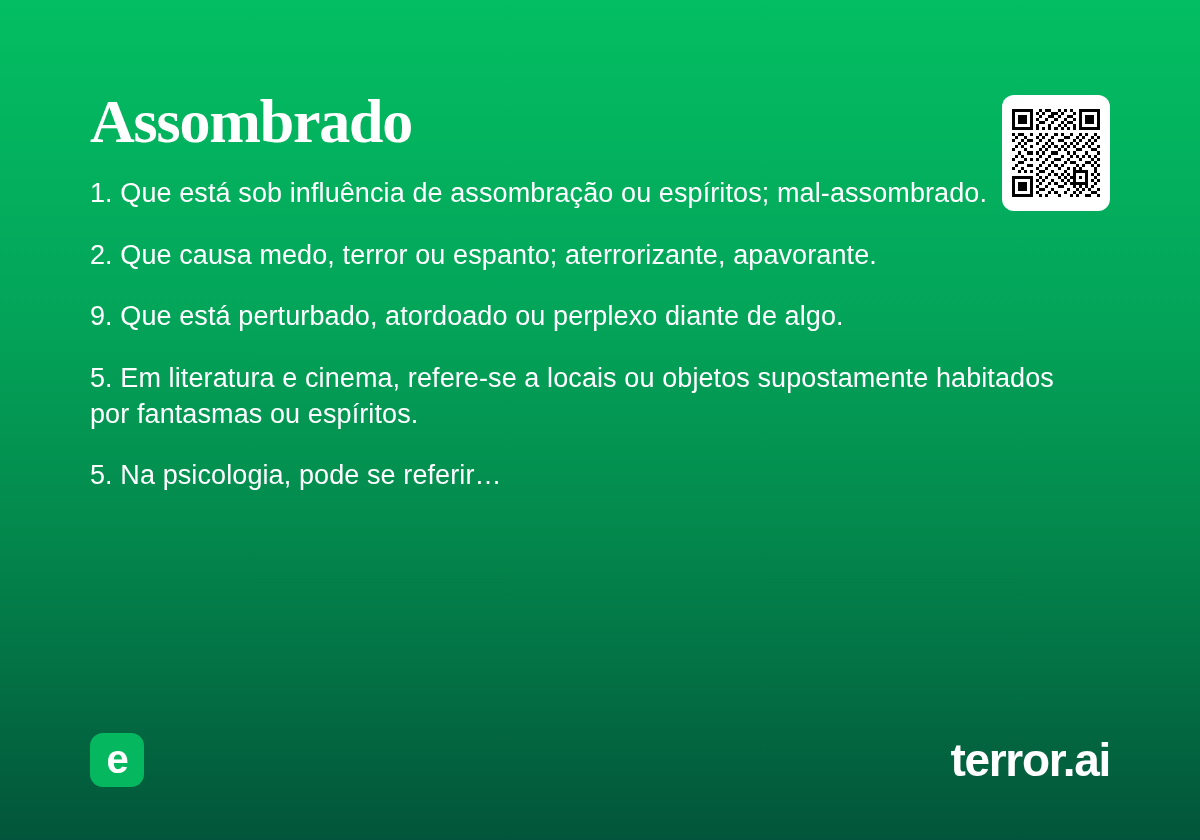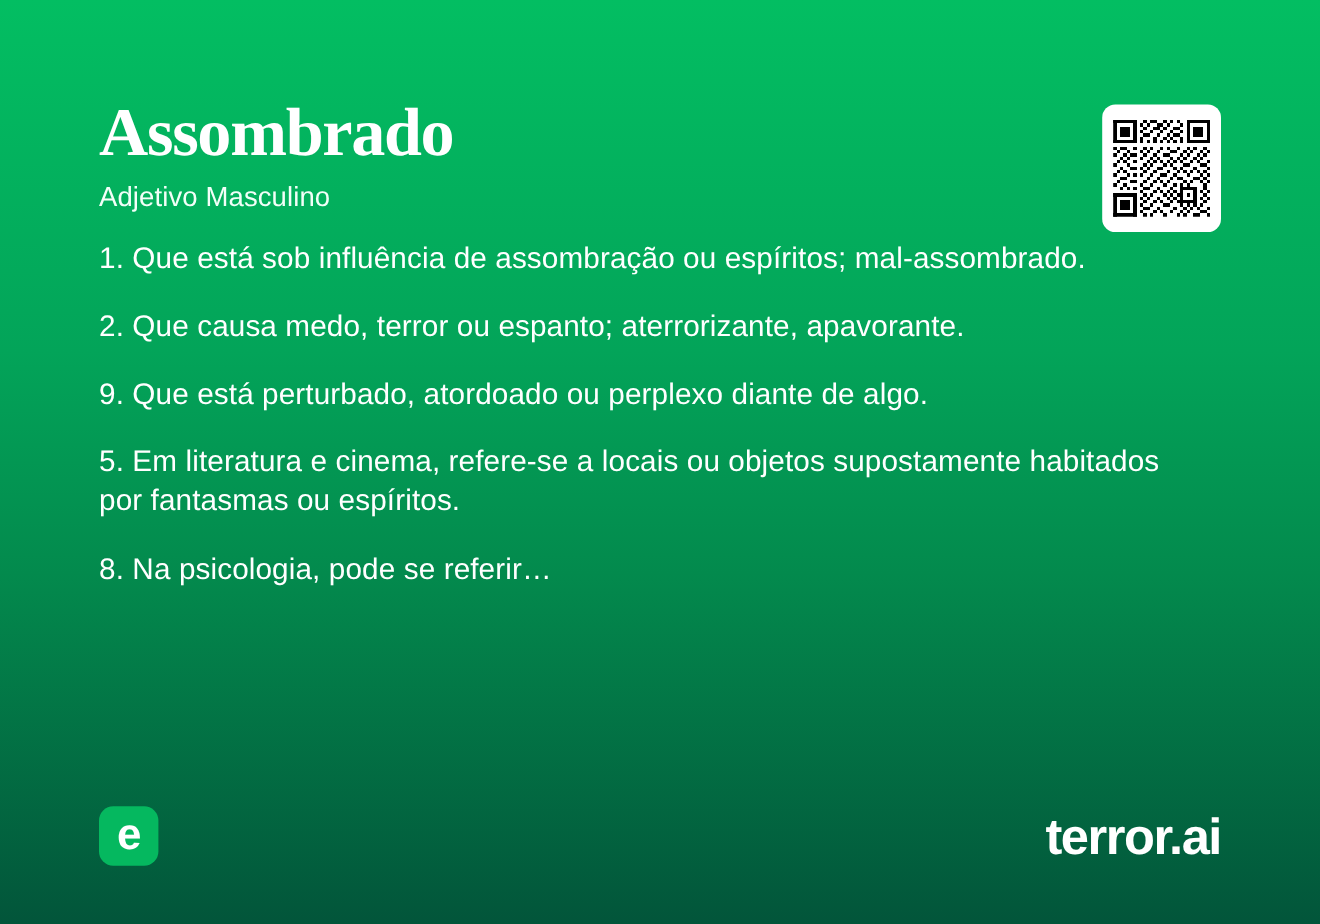--- a/index.html
+++ b/index.html
@@ -117,21 +117,20 @@
     line-height: 1;
   }
 </style>
 </head>
 <body>
 
 <div class="card">
 
   <div class="header">
     <div class="word-title">Assombrado</div>
-    <div class="word-class">Adjetivo Masculino</div>
 
     <div class="qr-card">
       <span>
         <svg width="88" height="88" viewBox="0 0 29 29" shape-rendering="crispEdges" role="img" aria-label="QR code">
           <rect width="29" height="29" fill="#ffffff"></rect>
           <g fill="#000000">
 
             <rect x="0" y="0" width="7" height="1"></rect>
               <rect x="0" y="6" width="7" height="1"></rect>
             <rect x="0" y="0" width="1" height="7"></rect>
@@ -398,21 +397,21 @@
         </svg>
       </span>
     </div>
   </div>
 
   <div class="definitions">
     <p class="definition">1. Que está sob influência de assombração ou espíritos; mal-assombrado.</p>
     <p class="definition">2. Que causa medo, terror ou espanto; aterrorizante, apavorante.</p>
     <p class="definition">9. Que está perturbado, atordoado ou perplexo diante de algo.</p>
     <p class="definition">5. Em literatura e cinema, refere-se a locais ou objetos supostamente habitados por fantasmas ou espíritos.</p>
-    <p class="definition">8. Na psicologia, pode se referir…</p>
+    <p class="definition">5. Na psicologia, pode se referir…</p>
   </div>
 
   <div class="footer">
     <div class="logo-badge">
       <span class="logo-badge-letter">e</span>
     </div>
     <div class="brand-wordmark">terror.ai</div>
   </div>
 
 </div>

